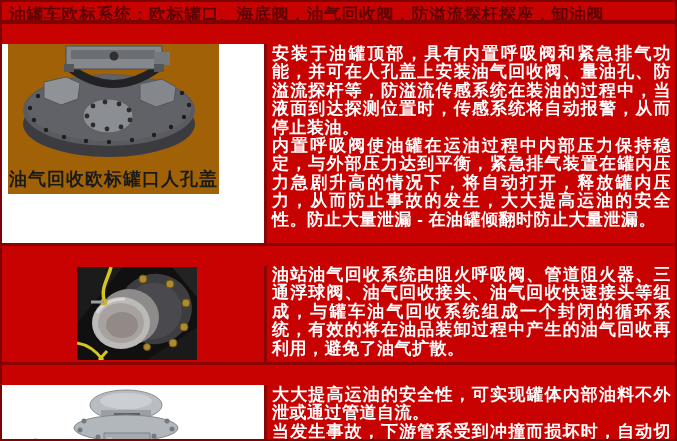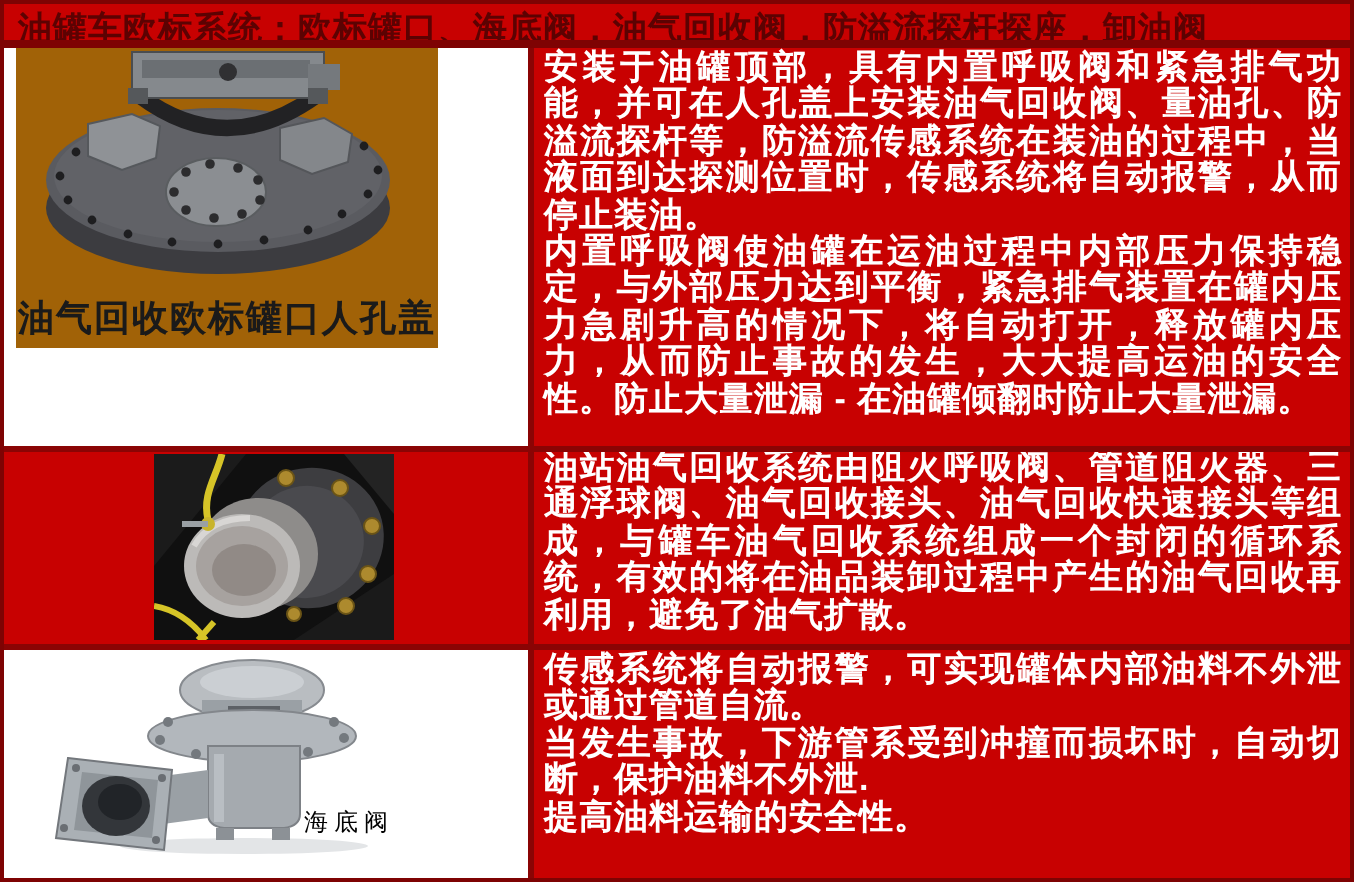--- a/index.html
+++ b/index.html
@@ -3,21 +3,21 @@
 <meta charset="utf-8">
 <style>
   * { margin:0; padding:0; box-sizing:border-box; }
   html,body { width:677px; height:441px; }
   body { font-family:"Liberation Sans", sans-serif; background:#fff; }
 
   .page {
     position:relative; width:677px; height:441px;
     background:#c80101;
     border:2px solid #7e0303;
-    display:flex; flex-direction:column; overflow:hidden;
+    display:flex; flex-direction:column; overflow:hidden;gap:20px;
   }
 
   .title-row {
     height:22px; flex:0 0 22px;
     border-bottom:4px solid #7e0303;
     padding:1px 0 0 7px;
     overflow:hidden;
   }
   .title-row h1 {
     font-size:17px; font-weight:bold; color:#5c0202;
@@ -219,19 +219,19 @@
               <circle cx="28" cy="87" r="2"></circle>
           </g>
 
           <rect x="104" y="87" width="9" height="6" fill="#8c9196"></rect>
           <rect x="132" y="87" width="9" height="6" fill="#8c9196"></rect>
         </svg>
         <div class="caption-bottom">海底阀</div>
       </div>
     </div>
     <div class="cell-text">
-      <p>传感系统将自动报警，可实现罐体内部油料不外泄或通过管道自流。</p>
+      <p>大大提高运油的安全性，可实现罐体内部油料不外泄或通过管道自流。</p>
       <p>当发生事故，下游管系受到冲撞而损坏时，自动切断，保护油料不外泄.</p>
       <p>提高油料运输的安全性。</p>
     </div>
   </div>
 
 </div>
 
 </body></html>

